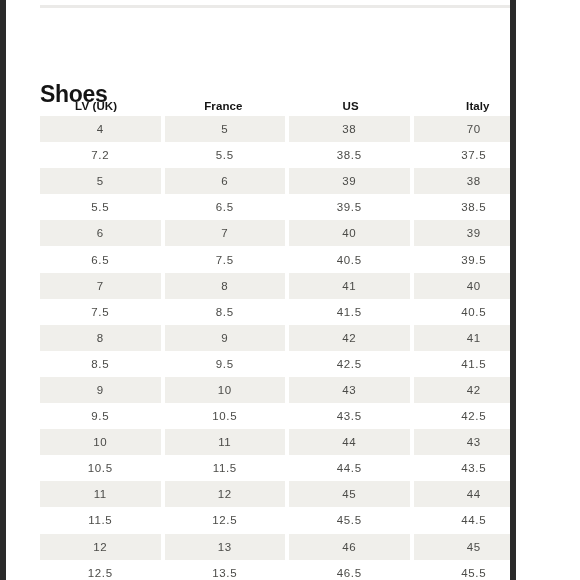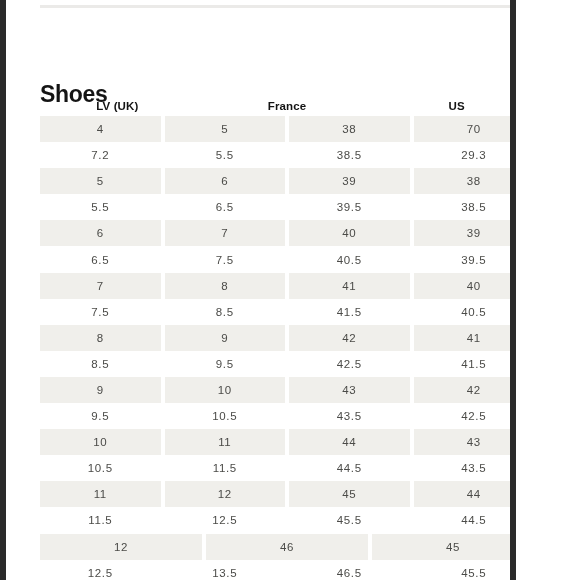--- a/index.html
+++ b/index.html
@@ -121,33 +121,34 @@
 
     <div id="top-divider"></div>
 
     <h1 id="section-title">Shoes</h1>
 
     <div id="size-table">
       <div class="t-row header" id="header-row">
           <div class="t-cell">LV (UK)</div>
           <div class="t-cell">France</div>
           <div class="t-cell">US</div>
+          <div class="t-cell">Italy</div>
         </div>
       <div id="table-body">
           <div class="t-row shaded">
             <div class="t-cell">4</div>
             <div class="t-cell">5</div>
             <div class="t-cell">38</div>
             <div class="t-cell">70</div>
           </div>
           <div class="t-row">
             <div class="t-cell">7.2</div>
             <div class="t-cell">5.5</div>
             <div class="t-cell">38.5</div>
-            <div class="t-cell">29.3</div>
+            <div class="t-cell">37.5</div>
           </div>
           <div class="t-row shaded">
             <div class="t-cell">5</div>
             <div class="t-cell">6</div>
             <div class="t-cell">39</div>
             <div class="t-cell">38</div>
           </div>
           <div class="t-row">
             <div class="t-cell">5.5</div>
             <div class="t-cell">6.5</div>
@@ -221,20 +222,21 @@
             <div class="t-cell">44</div>
           </div>
           <div class="t-row">
             <div class="t-cell">11.5</div>
             <div class="t-cell">12.5</div>
             <div class="t-cell">45.5</div>
             <div class="t-cell">44.5</div>
           </div>
           <div class="t-row shaded">
             <div class="t-cell">12</div>
+            <div class="t-cell">13</div>
             <div class="t-cell">46</div>
             <div class="t-cell">45</div>
           </div>
           <div class="t-row">
             <div class="t-cell">12.5</div>
             <div class="t-cell">13.5</div>
             <div class="t-cell">46.5</div>
             <div class="t-cell">45.5</div>
           </div>
         </div>

